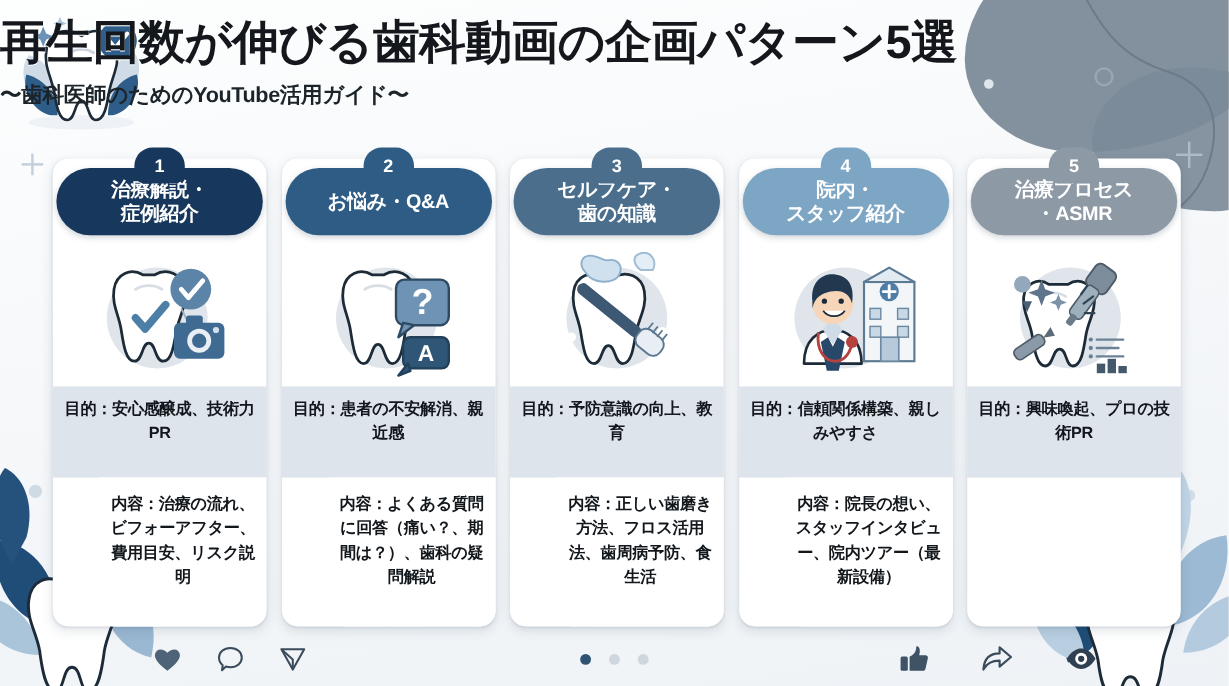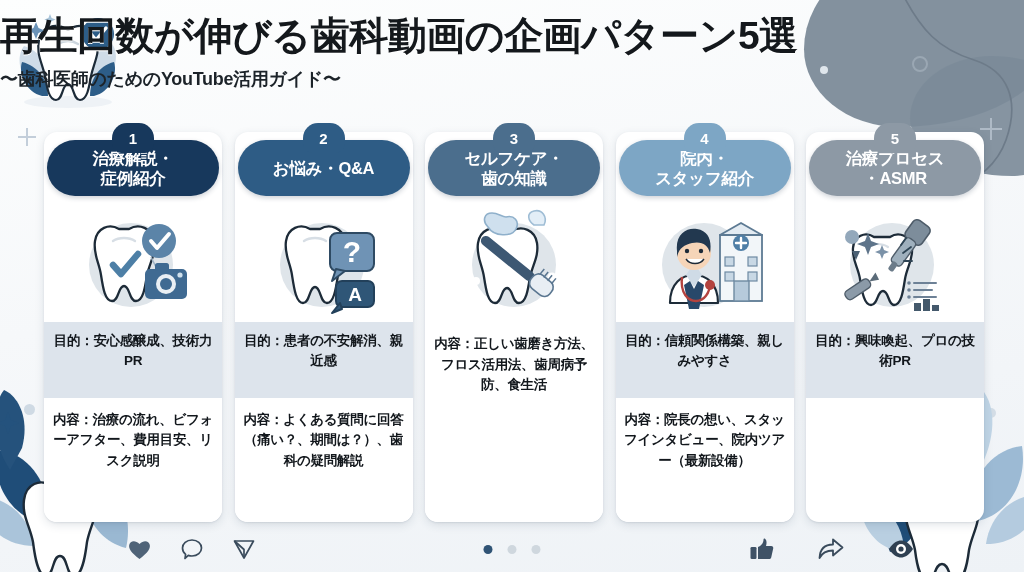--- a/index.html
+++ b/index.html
@@ -123,20 +123,21 @@
     letter-spacing: -0.3px;
   }
   .content {
     background: #ffffff;
     padding: 12px 7px 14px;
     font-size: 13.5px; line-height: 1.52; color: #12171c;
     font-weight: 700; text-align: center;
     letter-spacing: -0.3px;
     border-radius: 0 0 13px 13px;
     flex: 1;
+    margin-left: 39px;
   }
 
   
   .bottombar {
     position: absolute; bottom: 0; left: 0; width: 1024px; height: 46px;
     display: flex; align-items: center; z-index: 6;
   }
   .bb-left { position: absolute; left: 128px; display: flex; gap: 30px; align-items: center; }
   .bb-right { position: absolute; right: 110px; display: flex; gap: 44px; align-items: center; }
   .bb-dots { position: absolute; left: 50%; transform: translateX(-50%); display: flex; gap: 15px; }
@@ -290,20 +291,21 @@
             <rect x="82" y="48" width="24" height="17" rx="7" fill="#e8eef4" stroke="#5a7690" stroke-width="1.6"></rect>
             <g stroke="#5a7690" stroke-width="1.5">
               <line x1="86" y1="42" x2="86" y2="49"></line>
               <line x1="91" y1="42" x2="91" y2="49"></line>
               <line x1="96" y1="42" x2="96" y2="49"></line>
               <line x1="101" y1="42" x2="101" y2="49"></line>
             </g>
           </g>
         </svg>
       </div>
+      <div class="purpose">目的：予防意識の向上、教育</div>
       <div class="content">内容：正しい歯磨き方法、フロス活用法、歯周病予防、食生活</div>
     </div>
 
     <div class="card">
       <div class="badge" style="background:#7da6c5">4</div>
       <div class="head-pill" style="background:#7da6c5">
         <div>
           <span>院内・</span>
           <span>スタッフ紹介</span>
         </div>

